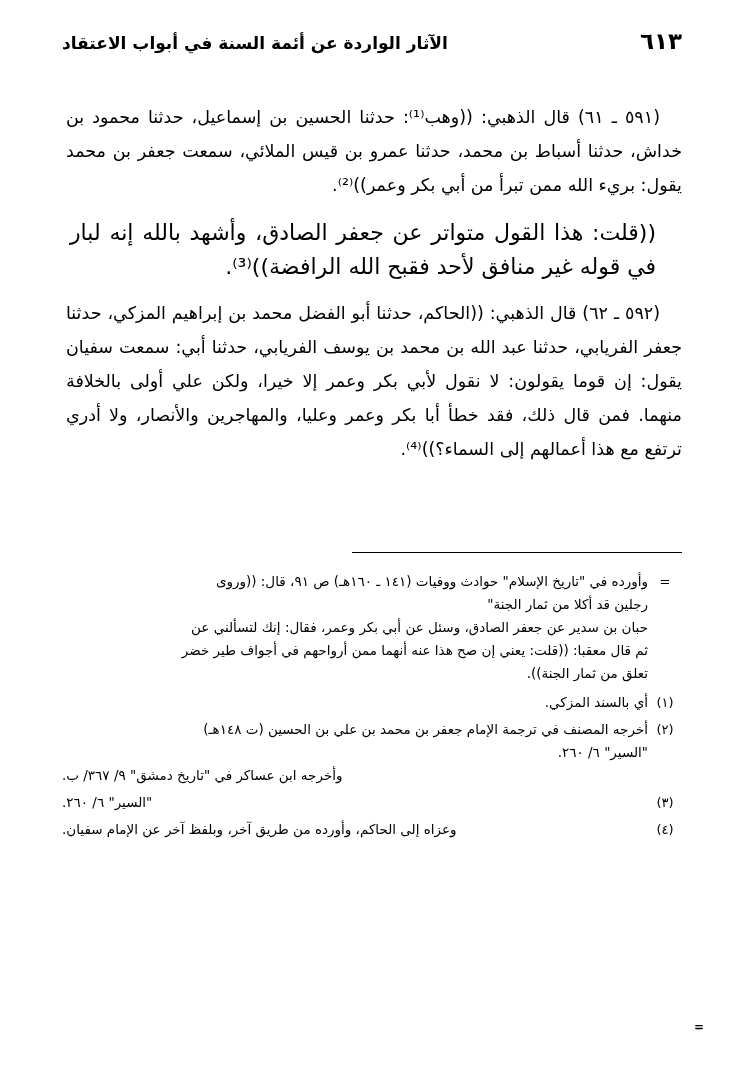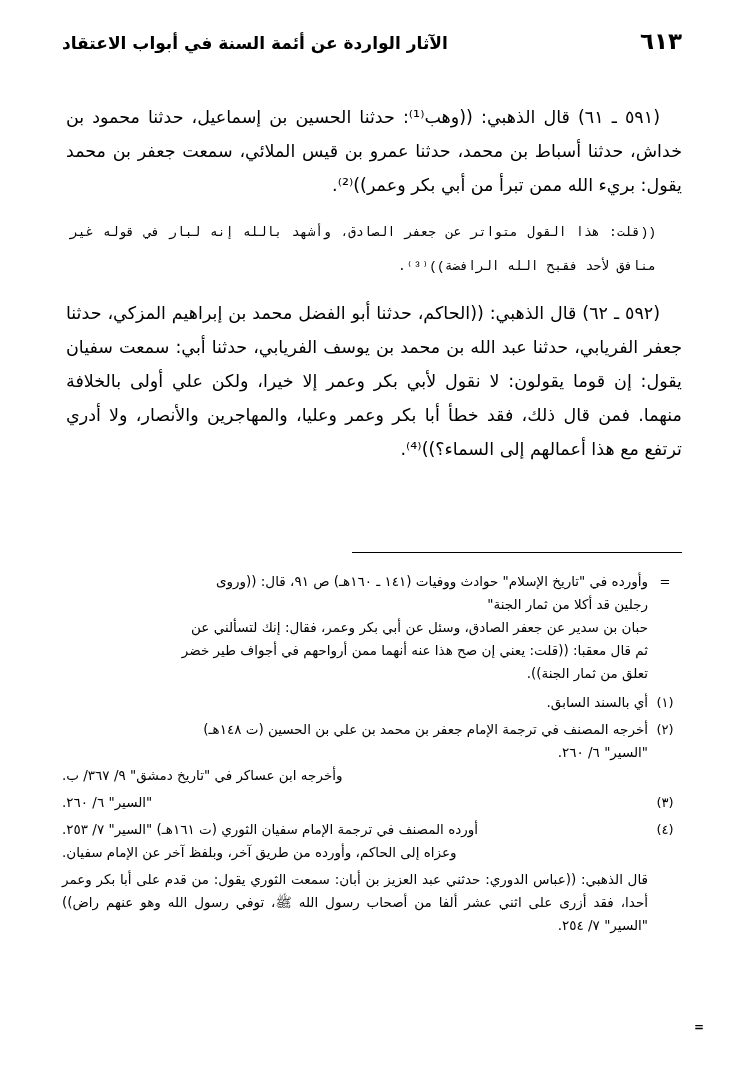--- a/index.html
+++ b/index.html
@@ -60,27 +60,26 @@
     font-size: 17.5px;
     line-height: 34px;
     margin: 0 0 2px 4px;
     text-align: justify;
     text-justify: inter-word;
   }
   .para.indent {
     text-indent: 22px;
   }
   .blockquote {
-    font-size: 13px;
+    font-size: 22px;
     line-height: 34px;
     margin: 0 0 2px 0;
     padding-right: 26px;
     padding-left: 8px;
     text-align: justify;
-    font-family: Liberation Mono, monospace;
   }
   .spacer-sm { height: 6px; }
   .spacer-md { height: 10px; }
 
   
   .fn-rule {
     position: absolute;
     top: 552px;
     right: 62px;
     width: 330px;
@@ -173,21 +172,21 @@
         <span class="ln">رجلين قد أكلا من ثمار الجنة"</span>
         <span class="ln just">حبان بن سدير عن جعفر الصادق، وسئل عن أبي بكر وعمر، فقال: إنك لتسألني عن</span>
         <span class="ln just">ثم قال معقبا: ((قلت: يعني إن صح هذا عنه أنهما ممن أرواحهم في أجواف طير خضر</span>
         <span class="ln">تعلق من ثمار الجنة)).</span>
       </div>
     </div>
 
     <div class="fn-row fn-block">
       <div class="fn-marker">(١)</div>
       <div class="fn-text">
-        <span class="ln">أي بالسند السابق.</span>
+        <span class="ln">أي بالسند المزكي.</span>
       </div>
     </div>
 
     <div class="fn-row fn-block">
       <div class="fn-marker">(٢)</div>
       <div class="fn-text">
         <span class="ln just">أخرجه المصنف في ترجمة الإمام جعفر بن محمد بن علي بن الحسين (ت ١٤٨هـ)</span>
         <span class="ln">"السير" ٦/ ٢٦٠.</span>
         <span class="ln left">وأخرجه ابن عساكر في "تاريخ دمشق" ٩/ ٣٦٧/ ب.</span>
       </div>
@@ -196,28 +195,22 @@
     <div class="fn-row fn-block">
       <div class="fn-marker">(٣)</div>
       <div class="fn-text">
         <span class="ln left">"السير" ٦/ ٢٦٠.</span>
       </div>
     </div>
 
     <div class="fn-row fn-block">
       <div class="fn-marker">(٤)</div>
       <div class="fn-text">
-        <span class="ln left">أورده المصنف في ترجمة الإمام سفيان الثوري (ت ١٦١هـ) "السير" ٧/ ٢٥٣.</span>
         <span class="ln left">وعزاه إلى الحاكم، وأورده من طريق آخر، وبلفظ آخر عن الإمام سفيان.</span>
       </div>
     </div>
 
-    <div class="fn-para-free">
-      <span class="ln just">قال الذهبي: ((عباس الدوري: حدثني عبد العزيز بن أبان: سمعت الثوري يقول: من قدم</span>
-      <span class="ln just">على أبا بكر وعمر أحدا، فقد أزرى على اثني عشر ألفا من أصحاب رسول الله ﷺ، توفي</span>
-      <span class="ln">رسول الله وهو عنهم راض)) "السير" ٧/ ٢٥٤.</span>
-    </div>
 
   </div>
 
   <div class="bottom-mark">=</div>
 
 </div>
 
 </body></html>

